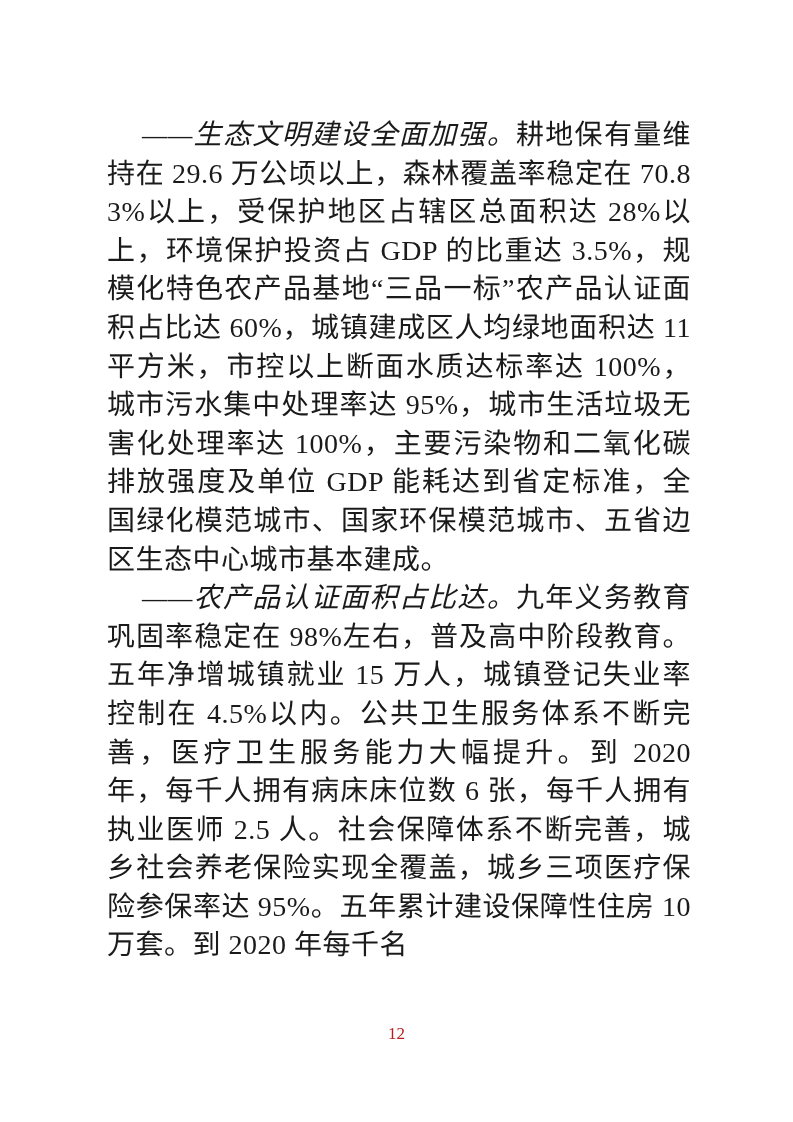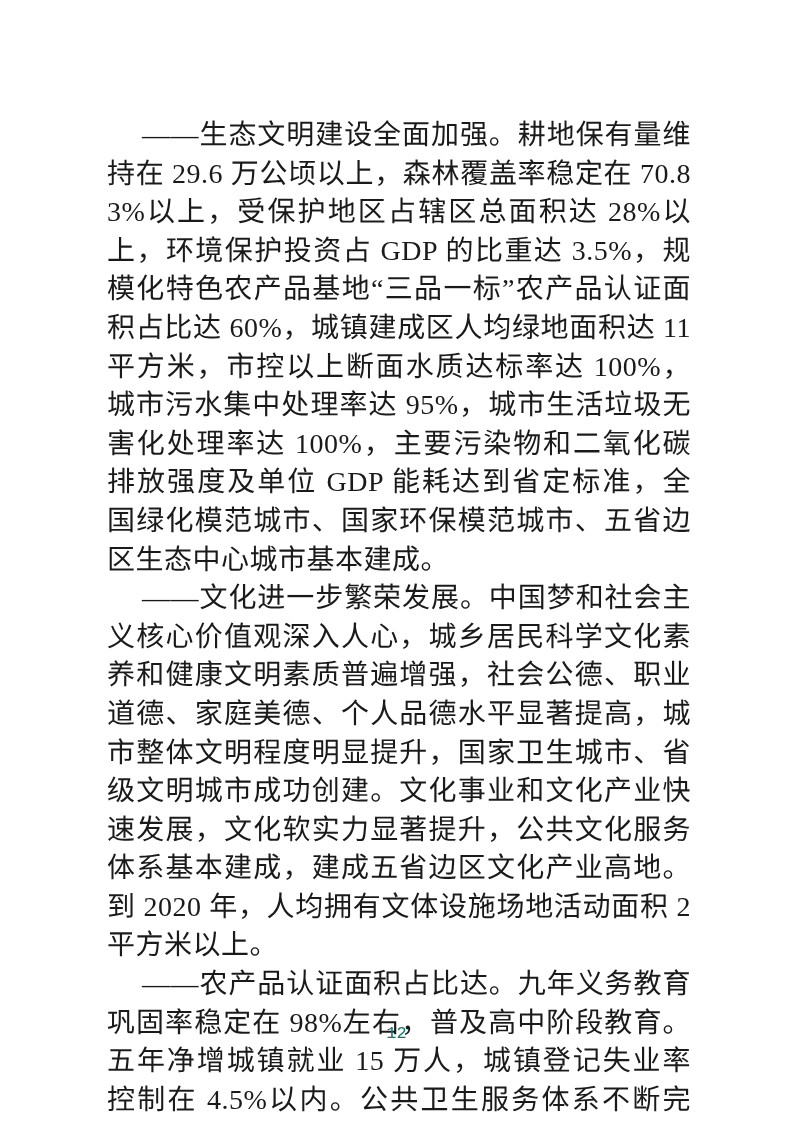--- a/index.html
+++ b/index.html
@@ -23,40 +23,40 @@
   }
   .para {
     font-size: 28px;
     line-height: 38.6px;
     text-align: justify;
     text-indent: 35px;
     letter-spacing: 0.5px;
     word-break: break-all;
   }
   .para .lead {
+    font-style: italic;
   }
   .page-number {
     position: absolute;
     top: 1024px;
     left: 0;
     width: 100%;
     text-align: center;
     font-size: 17px;
-    color: #0f766e;
-    font-family: Liberation Mono, monospace;
+    color: #b91c1c;
+    font-family: Liberation Serif, serif;
   }
 </style>
 </head>
 <body>
 
 <div class="page">
   <div class="text-block">
 
     <p class="para"><span class="lead">——生态文明建设全面加强。</span><span>耕地保有量维持在 29.6 万公顷以上，森林覆盖率稳定在 70.83%以上，受保护地区占辖区总面积达 28%以上，环境保护投资占 GDP 的比重达 3.5%，规模化特色农产品基地“三品一标”农产品认证面积占比达 60%，城镇建成区人均绿地面积达 11 平方米，市控以上断面水质达标率达 100%，城市污水集中处理率达 95%，城市生活垃圾无害化处理率达 100%，主要污染物和二氧化碳排放强度及单位 GDP 能耗达到省定标准，全国绿化模范城市、国家环保模范城市、五省边区生态中心城市基本建成。</span></p>
 
-    <p class="para"><span class="lead">——文化进一步繁荣发展。</span><span>中国梦和社会主义核心价值观深入人心，城乡居民科学文化素养和健康文明素质普遍增强，社会公德、职业道德、家庭美德、个人品德水平显著提高，城市整体文明程度明显提升，国家卫生城市、省级文明城市成功创建。文化事业和文化产业快速发展，文化软实力显著提升，公共文化服务体系基本建成，建成五省边区文化产业高地。到 2020 年，人均拥有文体设施场地活动面积 2 平方米以上。</span></p>
 
     <p class="para"><span class="lead">——农产品认证面积占比达。</span><span>九年义务教育巩固率稳定在 98%左右，普及高中阶段教育。五年净增城镇就业 15 万人，城镇登记失业率控制在 4.5%以内。公共卫生服务体系不断完善，医疗卫生服务能力大幅提升。到 2020 年，每千人拥有病床床位数 6 张，每千人拥有执业医师 2.5 人。社会保障体系不断完善，城乡社会养老保险实现全覆盖，城乡三项医疗保险参保率达 95%。五年累计建设保障性住房 10 万套。到 2020 年每千名</span></p>
 
   </div>
 
   <div class="page-number">12</div>
 </div>
 
 </body></html>

